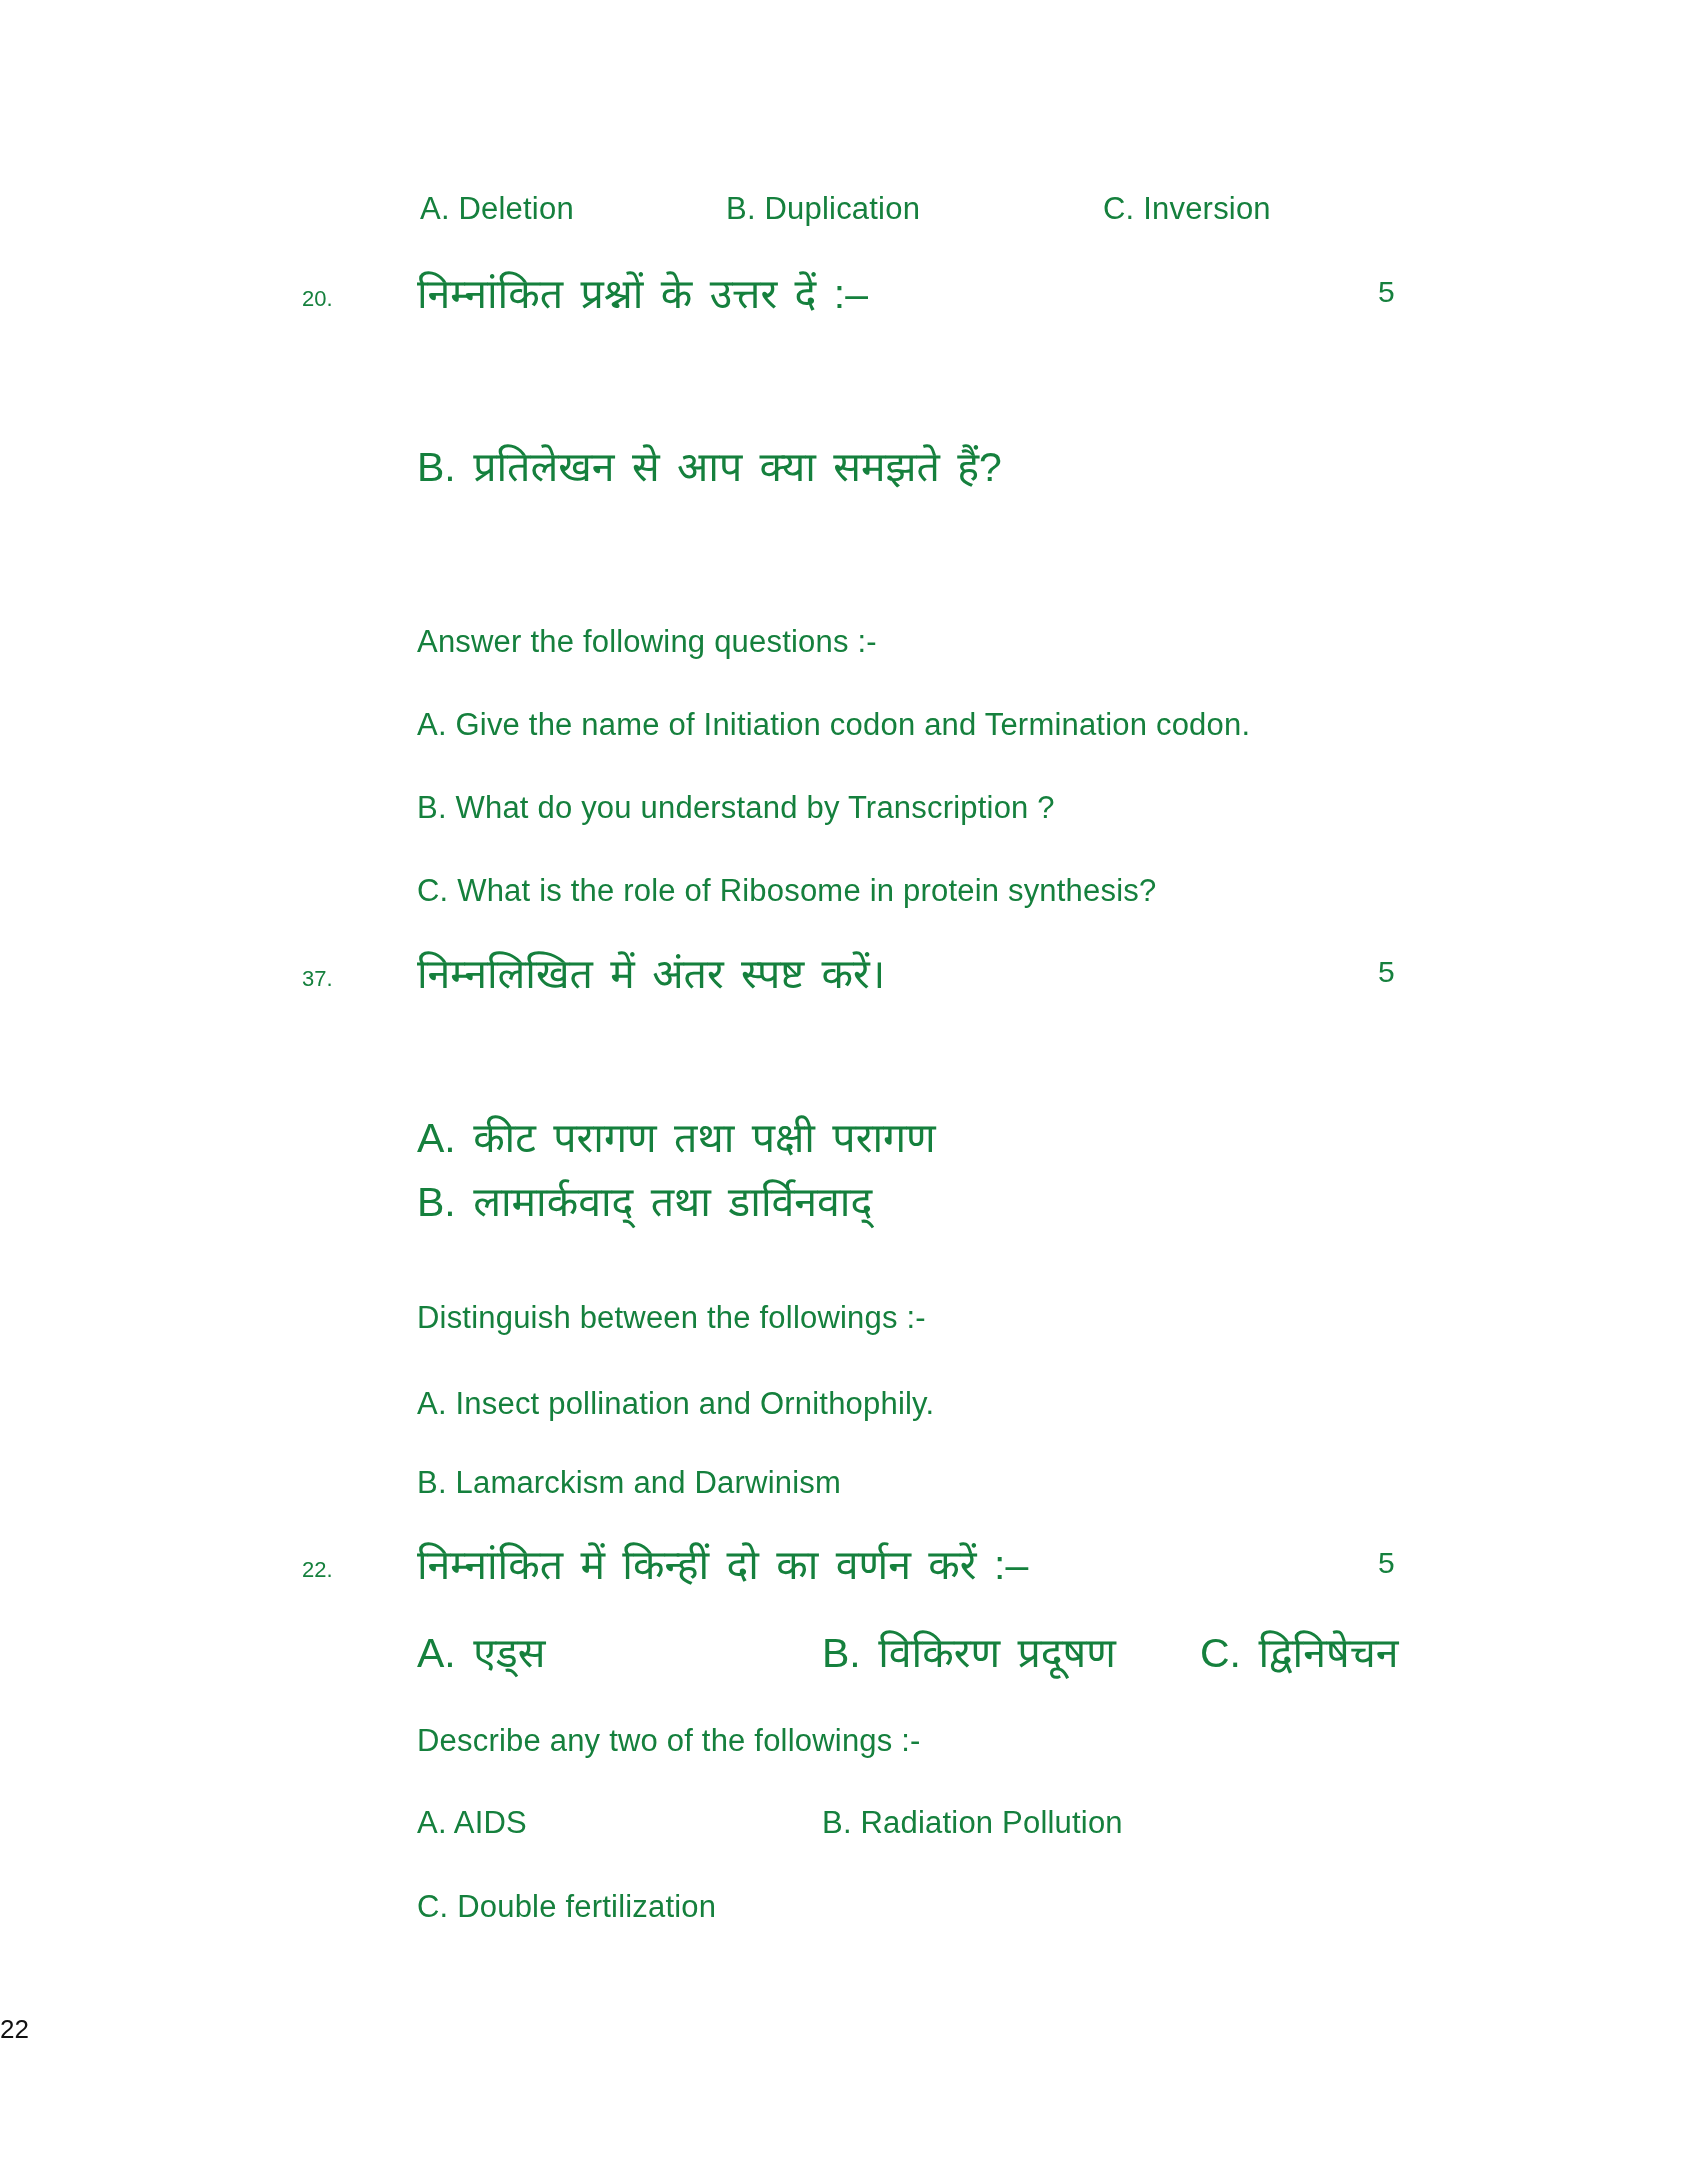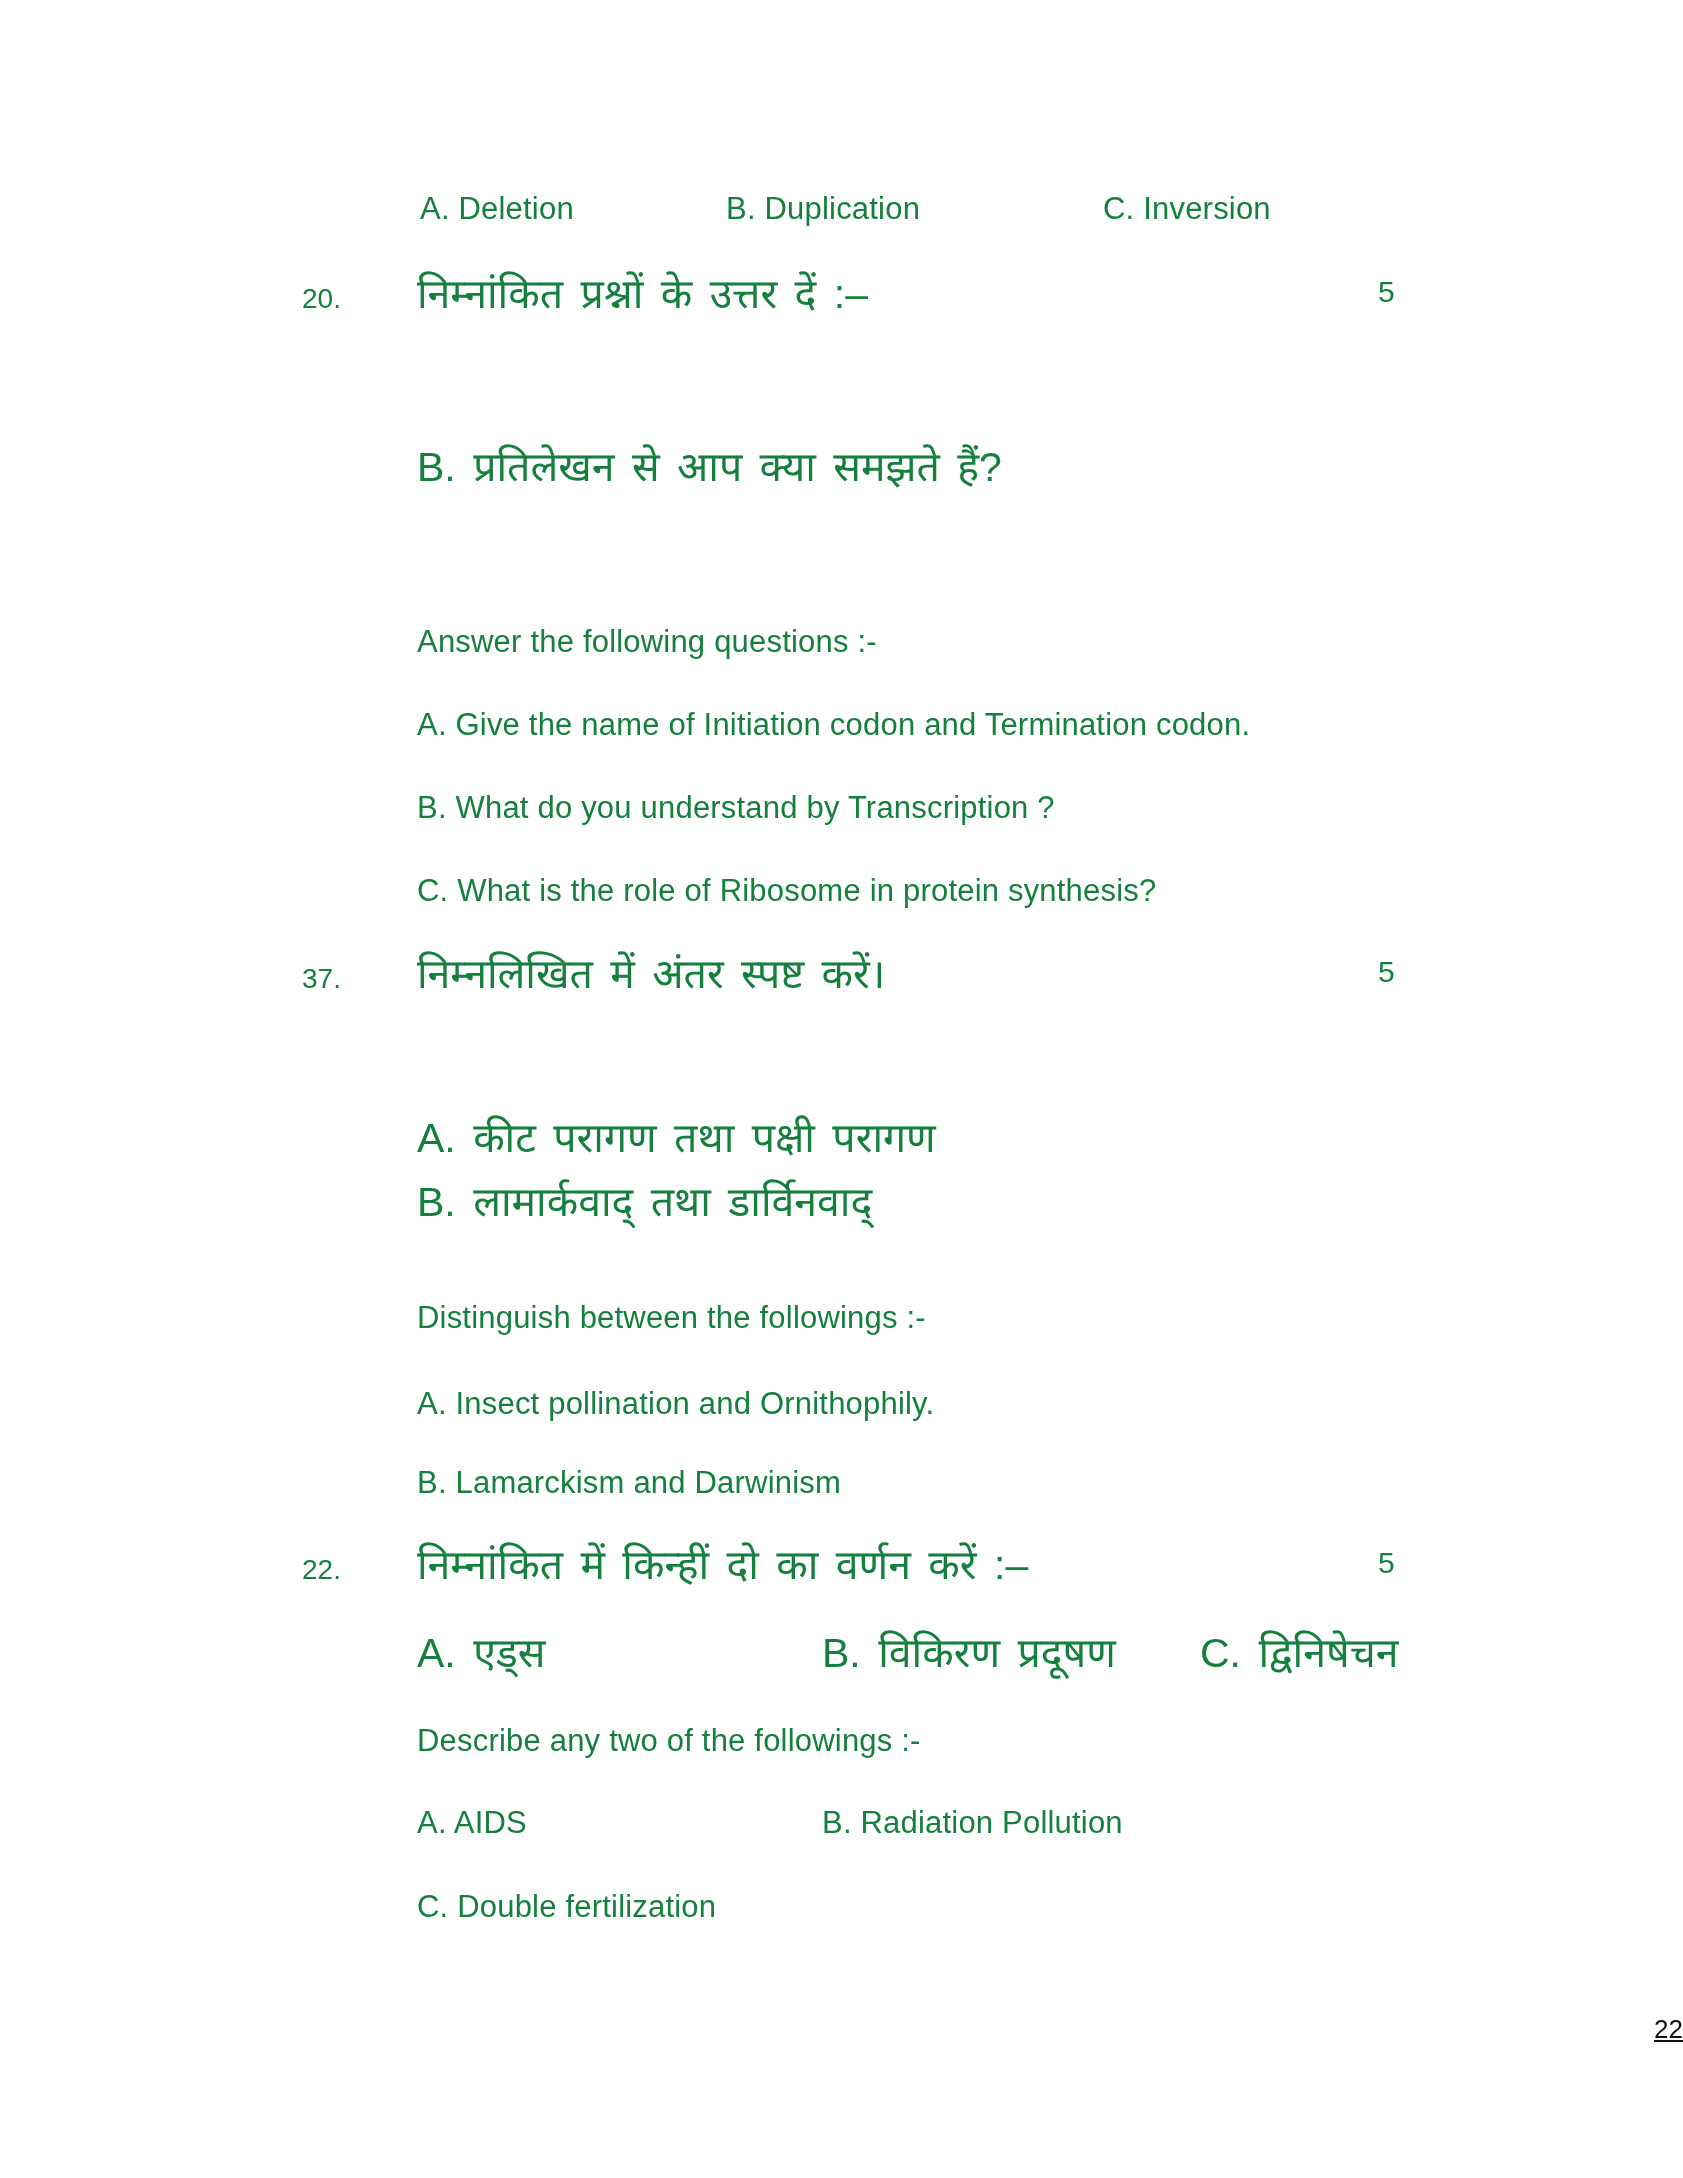--- a/index.html
+++ b/index.html
@@ -17,30 +17,28 @@
     overflow: hidden;
   }
   .t {
     position: absolute;
     white-space: nowrap;
     line-height: 42px;
     color: #15803d;
   }
   .en  { font-size: 31px; letter-spacing: 0.2px; }
   .hi  { font-size: 41px; word-spacing: 6px; }
-  .qnum  { font-size: 28px; text-align: center; }
+  .qnum  { font-size: 22px; text-align: center; }
   .marks { font-size: 30px; }
   .pagenum {
     position: absolute;
     left: 0;
     right: 0;
-    text-align: right;
+    text-align: left;
     font-size: 26px;
-    padding-left: 40px; 
-    text-decoration: underline;
   }
 </style>
 </head>
 <body>
 
 <div class="sheet">
 
   <span class="t en" style="left:420px; top:188px">A. Deletion</span>
   <span class="t en" style="left:726px; top:188px">B. Duplication</span>
   <span class="t en" style="left:1103px; top:188px">C. Inversion</span>

